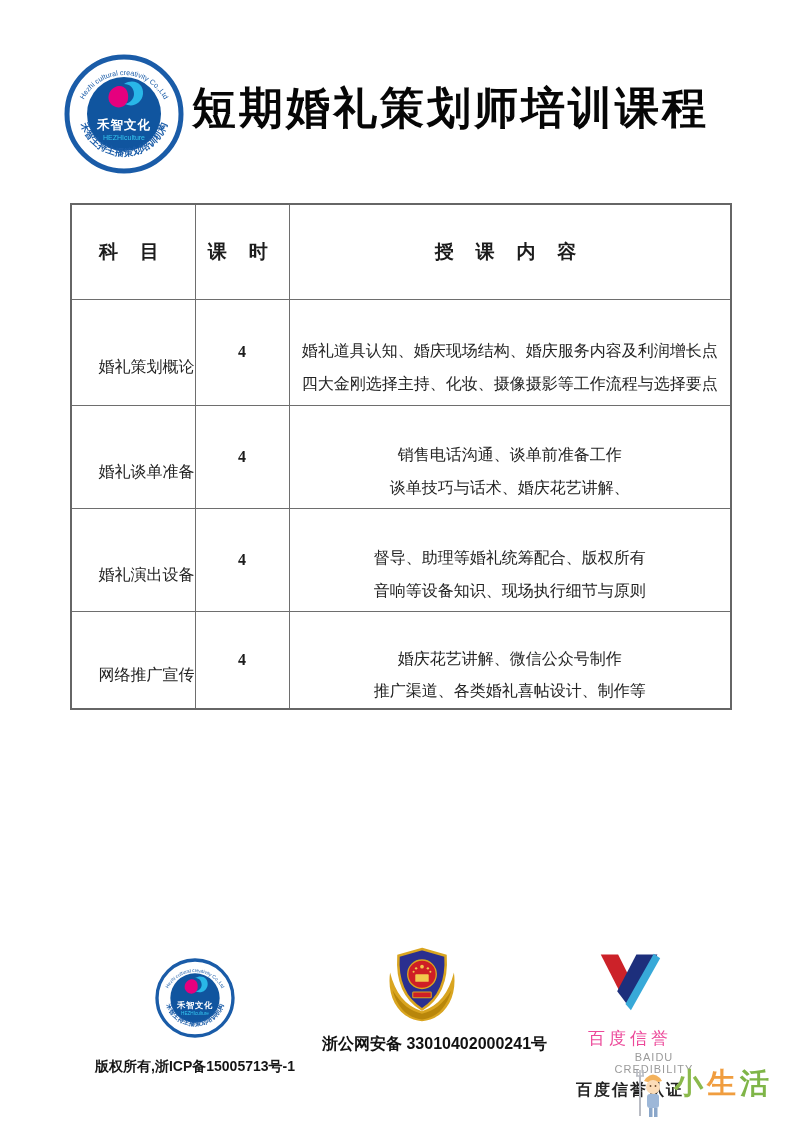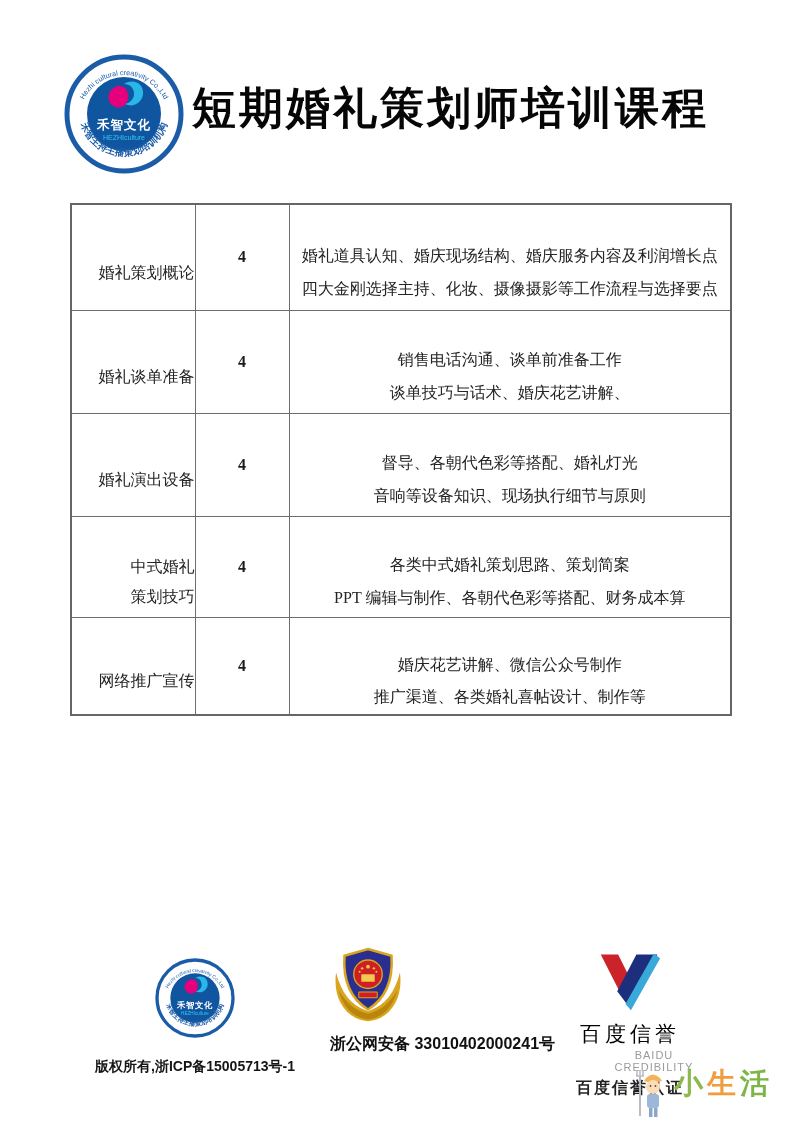--- a/index.html
+++ b/index.html
@@ -35,28 +35,28 @@
   tr.r1 { height:106px; } tr.r2 { height:103px; } tr.r3 { height:103px; }
   tr.r4 { height:122px; } tr.r5 { height:101px; } tr.r6 { height:82px; }
 
   
   .f-left  { position:absolute; left:95px;  top:958px; width:200px; text-align:center; }
   .f-left .logo-small { width:80px; height:80px; }
   .f-left .copy {
     margin-top:16px; font-family:"Liberation Sans", sans-serif;
     font-size:14px; font-weight:600; color:#151515; white-space:nowrap;
   }
-  .f-center { position:absolute; left:330px; top:944px; width:200px; }
+  .f-center { position:absolute; left:322px; top:944px; width:200px; text-align:center; }
   .f-center .police-text {
     margin-top:2px; font-family:"Liberation Sans", sans-serif;
     font-size:16px; font-weight:700; color:#111; white-space:nowrap;
   }
   .f-right { position:absolute; left:550px; top:950px; width:160px; text-align:center;
              font-family:"Liberation Sans", sans-serif; }
-  .f-right .bd-cn { font-size:21px; letter-spacing:4px; color:#000000; margin-top:2px; }
+  .f-right .bd-cn { font-size:17px; letter-spacing:4px; color:#ec4899; margin-top:9px; }
   .f-right .bd-en { font-size:11px; letter-spacing:1px; color:#9a9a9a; margin-top:1px;padding-left:48px; }
   .f-right .bd-cert { font-size:16px; font-weight:700; color:#222; margin-top:5px; letter-spacing:2px; }
 
   
   .watermark { position:absolute; right:6px; bottom:6px; width:160px; height:58px;
                font-family:"Liberation Sans", sans-serif; }
   .wm-man { position:absolute; left:0; bottom:2px; }
   .wm-chars { position:absolute; left:40px; top:0; font-size:29px; font-weight:700; letter-spacing:4px; }
   .wm-c1 { color:#8bb94c; } .wm-c2 { color:#f09d3f; } .wm-c3 { color:#7fb548; }
   .wm-url { position:absolute; left:42px; top:30px; font-size:11px; color:#c89d92;
@@ -88,20 +88,25 @@
 
   <div class="page-title">短期婚礼策划师培训课程</div>
 
   <table class="course">
     <colgroup>
         <col style="width:124px">
         <col style="width:94px">
         <col style="width:442px">
       </colgroup>
     <tbody>
+        <tr class="h-head">
+      <th class="hd">科 目</th>
+      <th class="hd">课 时</th>
+      <th class="hd">授 课 内 容</th>
+    </tr>
     <tr class="r1">
       <td class="sub">
             <div class="pre">婚礼策划概论</div>
           </td>
       <td class="hrs">4</td>
       <td class="cnt">
             <div class="pre">婚礼道具认知、婚庆现场结构、婚庆服务内容及利润增长点
 四大金刚选择主持、化妆、摄像摄影等工作流程与选择要点</div>
           </td>
     </tr>
@@ -114,33 +119,22 @@
             <div class="pre">销售电话沟通、谈单前准备工作
 谈单技巧与话术、婚庆花艺讲解、</div>
           </td>
     </tr>
     <tr class="r3">
       <td class="sub">
             <div class="pre">婚礼演出设备</div>
           </td>
       <td class="hrs">4</td>
       <td class="cnt">
-            <div class="pre">督导、各朝代色彩等搭配、婚礼灯光
+            <div class="pre">督导、助理等婚礼统筹配合、版权所有
 音响等设备知识、现场执行细节与原则</div>
-          </td>
-    </tr>
-    <tr class="r5">
-      <td class="sub">
-            <div class="pre">中式婚礼
-策划技巧</div>
-          </td>
-      <td class="hrs">4</td>
-      <td class="cnt">
-            <div class="pre">各类中式婚礼策划思路、策划简案
-PPT 编辑与制作、各朝代色彩等搭配、财务成本算</div>
           </td>
     </tr>
     <tr class="r6">
       <td class="sub">
             <div class="pre">网络推广宣传</div>
           </td>
       <td class="hrs">4</td>
       <td class="cnt">
             <div class="pre">婚庆花艺讲解、微信公众号制作
 推广渠道、各类婚礼喜帖设计、制作等</div>

